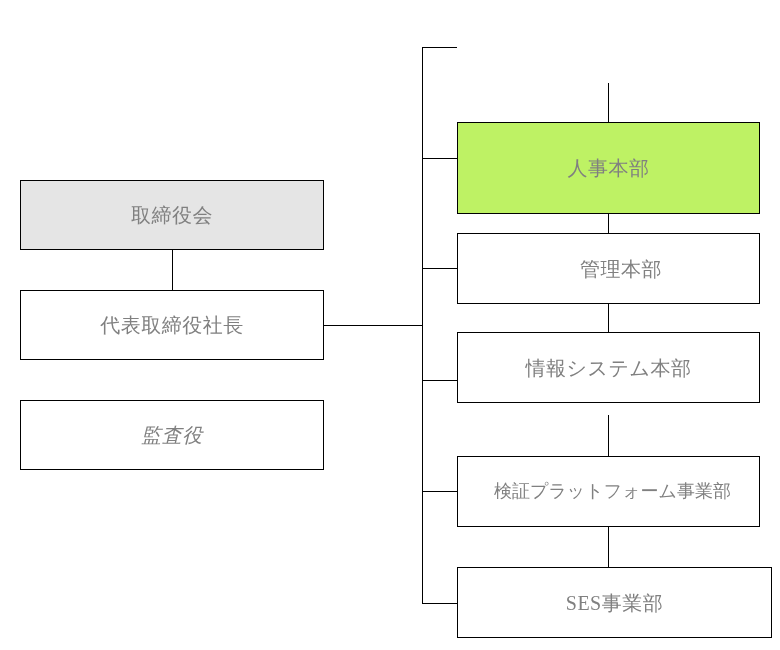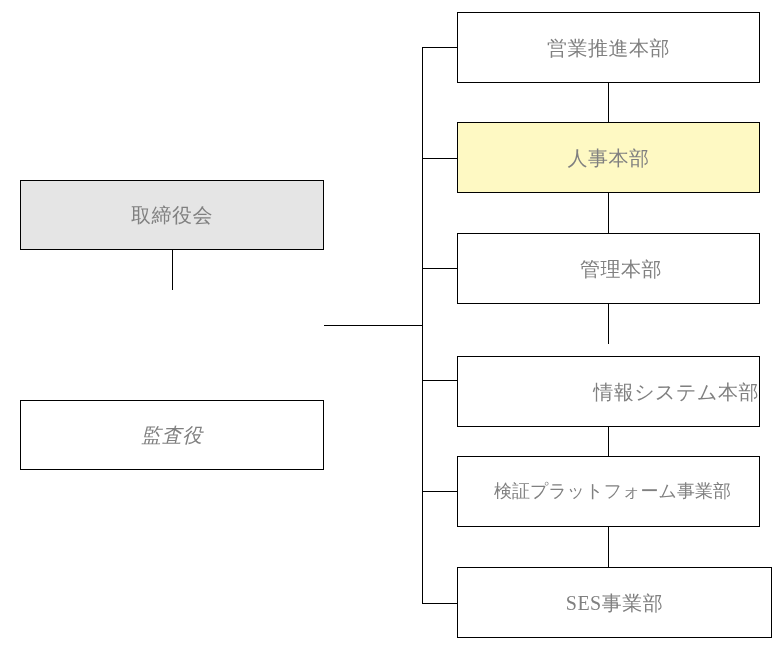--- a/index.html
+++ b/index.html
@@ -67,33 +67,33 @@
     <div class="connector h" style="left: 422px; top: 491px; background: rgb(0, 0, 0); width: 35px; height: 1px;"></div>
     <div class="connector h" style="left: 422px; top: 603px; background: rgb(0, 0, 0); width: 35px; height: 1px;"></div>
     <div class="connector v" style="left: 608px; top: 83px; background: rgb(0, 0, 0); height: 39px; width: 1px;"></div>
     <div class="connector v" style="left: 608px; top: 193px; background: rgb(0, 0, 0); height: 40px; width: 1px;"></div>
     <div class="connector v" style="left: 608px; top: 304px; background: rgb(0, 0, 0); height: 40px; width: 1px;"></div>
     <div class="connector v" style="left: 608px; top: 415px; background: rgb(0, 0, 0); height: 41px; width: 1px;"></div>
     <div class="connector v" style="left: 608px; top: 527px; background: rgb(0, 0, 0); height: 40px; width: 1px;"></div>
     <div class="node-box" style="left: 20px; top: 180px; width: 304px; height: 70px; border-color: rgb(0, 0, 0); background: #e5e5e5;">
       <span class="node-label" style="color: rgb(128, 128, 128);">取締役会</span>
     </div>
+    <div class="node-box" style="left: 20px; top: 290px; width: 304px; height: 70px; border-color: rgb(0, 0, 0); background: rgb(255, 255, 255);">
+      <span class="node-label" style="color: rgb(128, 128, 128);">代表取締役社長</span>
+    </div>
     <div class="node-box" style="left: 20px; top: 400px; width: 304px; height: 70px; border-color: rgb(0, 0, 0); background: rgb(255, 255, 255);">
       <span class="node-label" style="color: rgb(128, 128, 128); font-style: italic;">監査役</span>
     </div>
-    <div class="node-box" style="left: 457px; top: 12px; width: 303px; height: 71px; border-color: rgb(0, 0, 0); background: rgb(255, 255, 255);">
-      <span class="node-label" style="color: rgb(128, 128, 128);">営業推進本部</span>
-    </div>
-    <div class="node-box" style="left: 457px; top: 122px; width: 303px; height: 71px; border-color: rgb(0, 0, 0); background: #fef9c3;">
+    <div class="node-box" style="left: 457px; top: 122px; width: 303px; height: 92px; border-color: rgb(0, 0, 0); background: #bef264;">
       <span class="node-label" style="color: rgb(128, 128, 128);">人事本部</span>
     </div>
     <div class="node-box" style="left: 457px; top: 233px; width: 303px; height: 71px; border-color: rgb(0, 0, 0); background: rgb(255, 255, 255); padding-left: 25px;">
       <span class="node-label" style="color: rgb(128, 128, 128);">管理本部</span>
     </div>
-    <div class="node-box" style="left: 457px; top: 356px; width: 303px; height: 71px; border-color: rgb(0, 0, 0); background: rgb(255, 255, 255); justify-content: flex-end;">
+    <div class="node-box" style="left: 457px; top: 332px; width: 303px; height: 71px; border-color: rgb(0, 0, 0); background: rgb(255, 255, 255);">
       <span class="node-label" style="color: rgb(128, 128, 128);">情報システム本部</span>
     </div>
     <div class="node-box" style="left: 457px; top: 456px; width: 303px; height: 71px; border-color: rgb(0, 0, 0); background: rgb(255, 255, 255); padding-left: 8px;">
       <span class="node-label small" style="color: rgb(128, 128, 128);">検証プラットフォーム事業部</span>
     </div>
     <div class="node-box" style="left: 457px; top: 567px; width: 315px; height: 71px; border-color: rgb(0, 0, 0); background: rgb(255, 255, 255);">
       <span class="node-label" style="color: rgb(128, 128, 128);">SES事業部</span>
     </div>
   </div>
 

